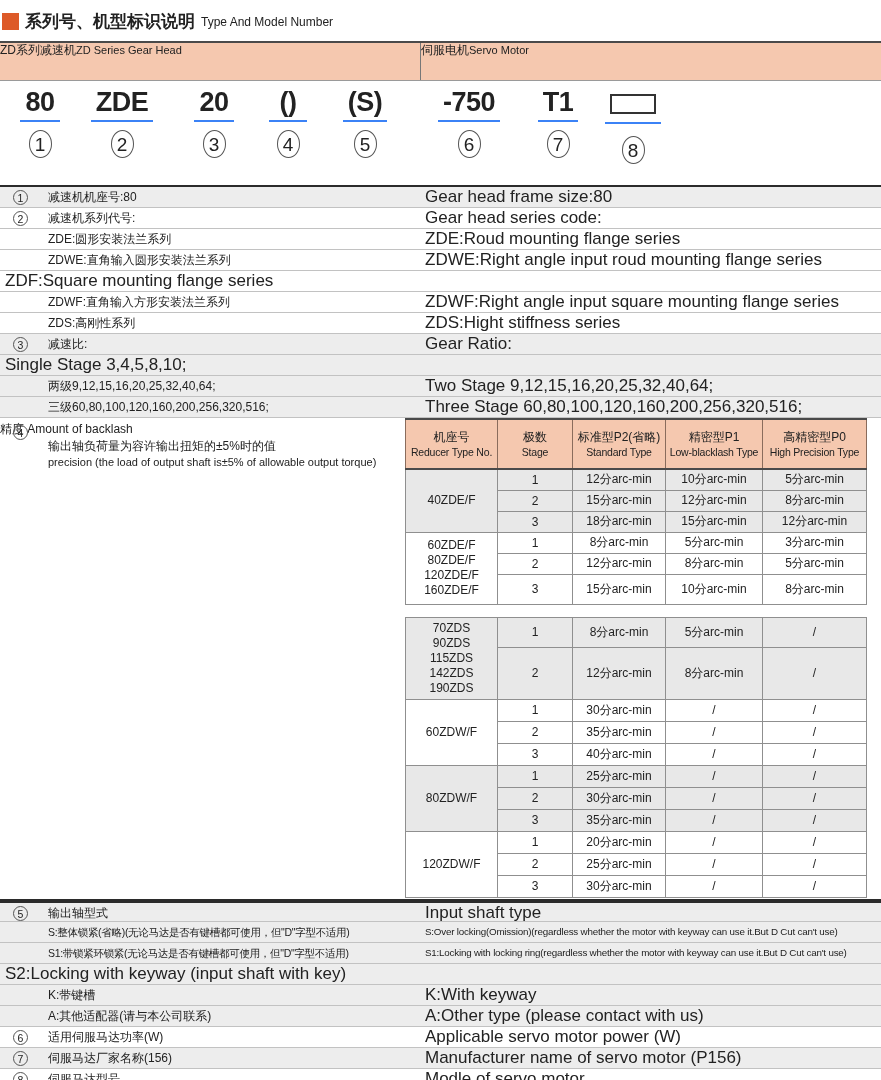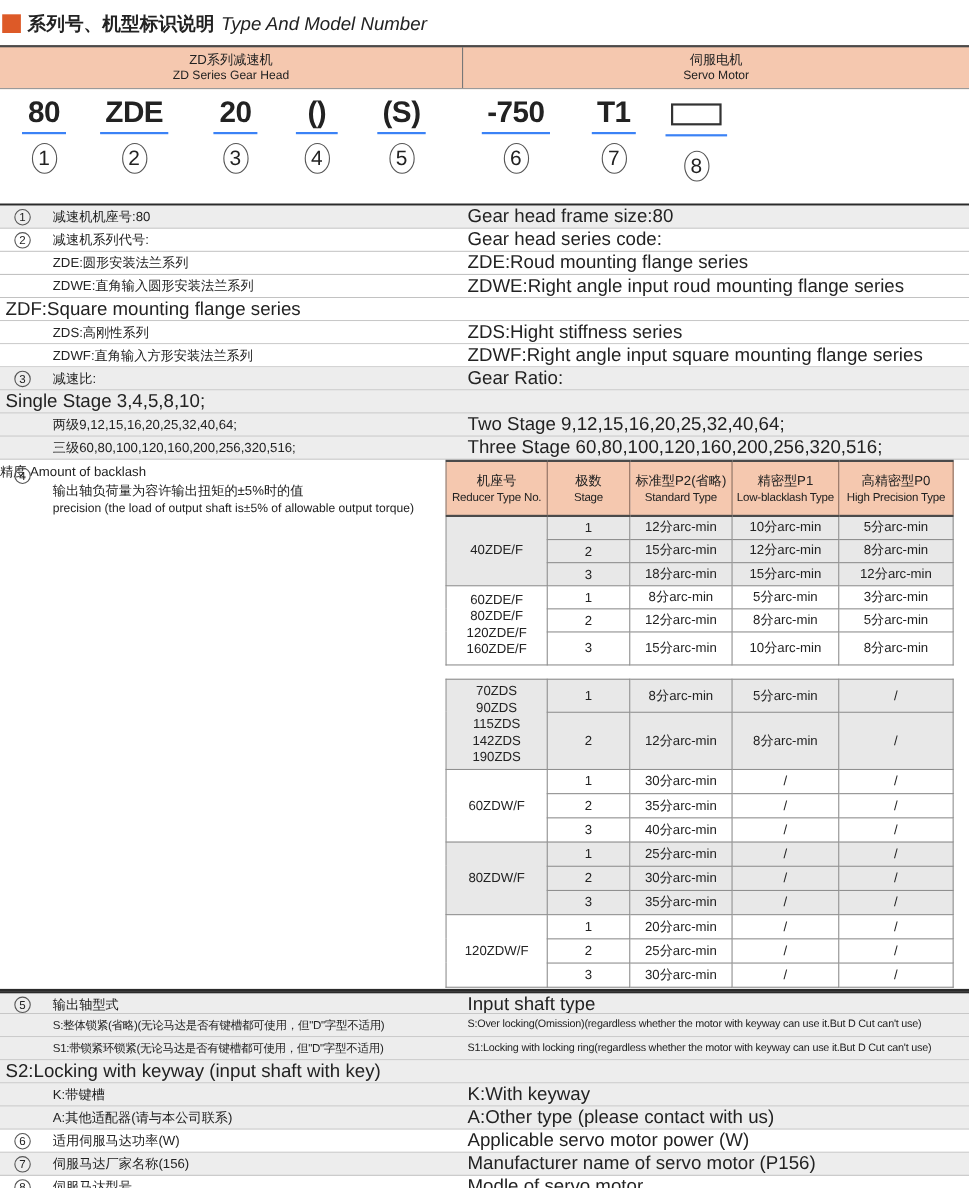--- a/index.html
+++ b/index.html
@@ -11,25 +11,25 @@
     --dark:#2B2B2B;
   }
   *{margin:0;padding:0;box-sizing:border-box;}
   body{background:#fff;font-family:"Liberation Sans","DejaVu Sans",sans-serif;color:#222;}
   .page{position:relative;width:881px;height:1080px;background:#fff;overflow:hidden;}
 
   
   .title-row{display:flex;align-items:center;padding:9px 0 0 2px;height:34px;}
   .title-marker{width:17px;height:17px;background:var(--accent);display:inline-block;margin-right:6px;}
   .title-zh{font-size:17px;font-weight:bold;letter-spacing:0;}
-  .title-en{font-size:17px;font-weight:500;margin-left:6px;font-style:italic;}
+  .title-en{font-size:12px;font-weight:500;margin-left:6px;}
 
   
   .banner{display:flex;height:40px;margin-top:7px;background:var(--peach);border-top:2px solid #4A4A4A;border-bottom:1px solid #9A9A9A;}
-  .banner-cell{flex:0 0 420px;display:flex;flex-direction:column;justify-content:center;text-align:center;}
+  .banner-cell{flex:0 0 420px;display:flex;justify-content:flex-start;text-align:center;}
   .banner-cell.right{flex:1 1 auto;border-left:1px solid #777;}
   .banner-zh{font-size:12px;line-height:15px;}
   .banner-en{font-size:11px;line-height:14px;}
 
   
   .model-row{position:relative;height:92px;margin-top:6px;}
   .seg{position:absolute;top:0;width:96px;text-align:center;}
   .seg-top{display:inline-block;border-bottom:2px solid #3b82f6;padding:0 5px 3px;min-width:38px;}
   .seg-text{font-size:27px;font-weight:bold;letter-spacing:-0.5px;line-height:30px;}
   .seg-box{width:46px;height:20px;border:2px solid #333;margin:7px auto 5px;}
@@ -113,26 +113,26 @@
         <div class="cell-en">ZDE:Roud mounting flange series</div>
       </div>
       <div class="srow">
         <div class="cell-zh">ZDWE:直角输入圆形安装法兰系列</div>
         <div class="cell-en">ZDWE:Right angle input roud mounting flange series</div>
       </div>
       <div class="srow">
         <div class="cell-en">ZDF:Square mounting flange series</div>
       </div>
       <div class="srow">
+        <div class="cell-zh">ZDWF:直角输入方形安装法兰系列</div>
+        <div class="cell-en">ZDWF:Right angle input square mounting flange series</div>
+      </div>
+      <div class="srow">
         <div class="cell-zh">ZDS:高刚性系列</div>
         <div class="cell-en">ZDS:Hight stiffness series</div>
-      </div>
-      <div class="srow">
-        <div class="cell-zh">ZDWF:直角输入方形安装法兰系列</div>
-        <div class="cell-en">ZDWF:Right angle input square mounting flange series</div>
       </div>
       <div class="srow shaded">
         <div class="cell-zh">减速比:</div>
         <span class="cnum">3</span>
         <div class="cell-en">Gear Ratio:</div>
       </div>
       <div class="srow shaded">
         <div class="cell-en">Single Stage 3,4,5,8,10;</div>
       </div>
       <div class="srow shaded">

